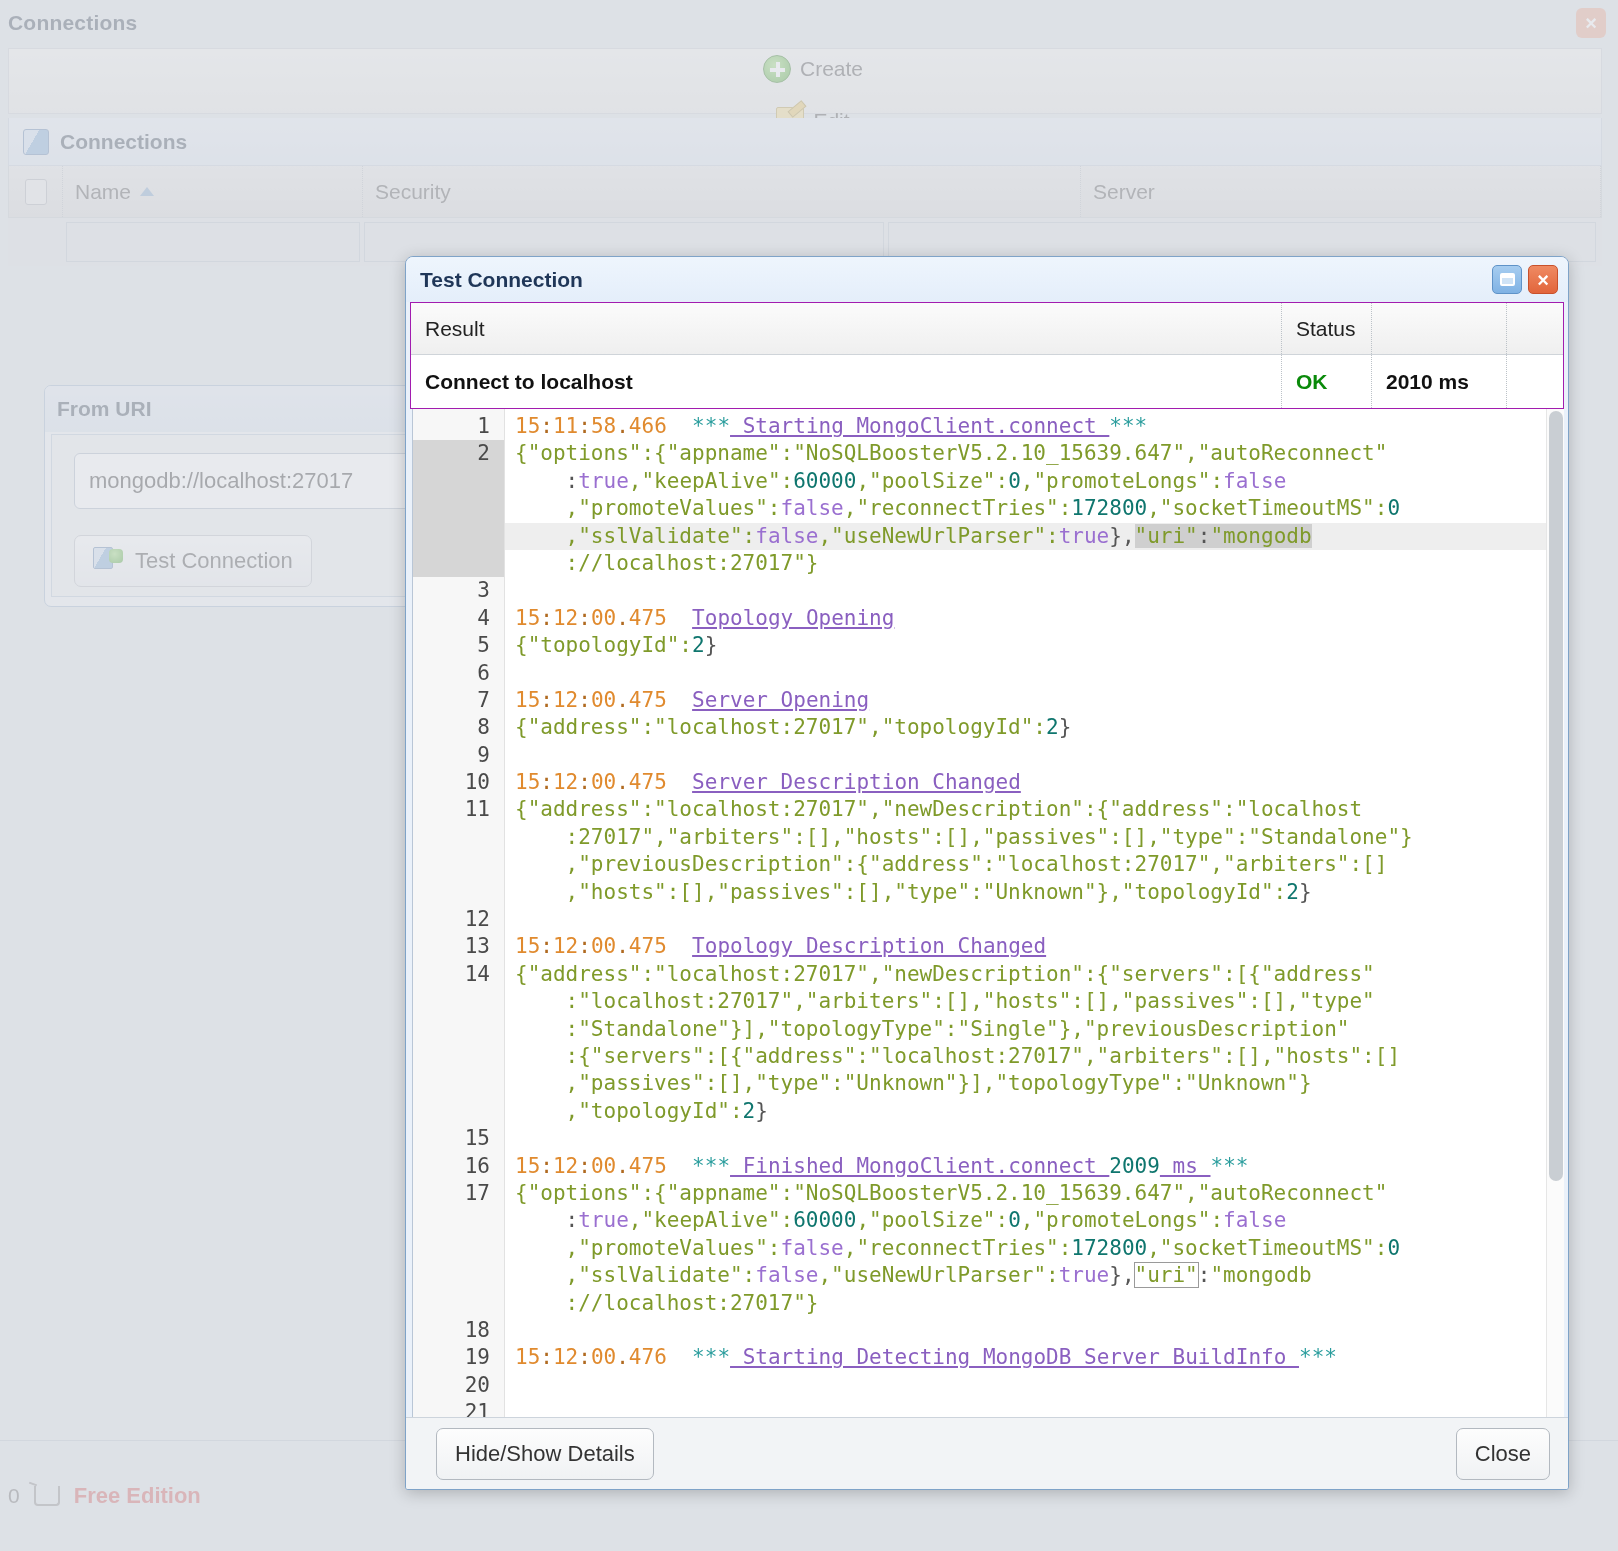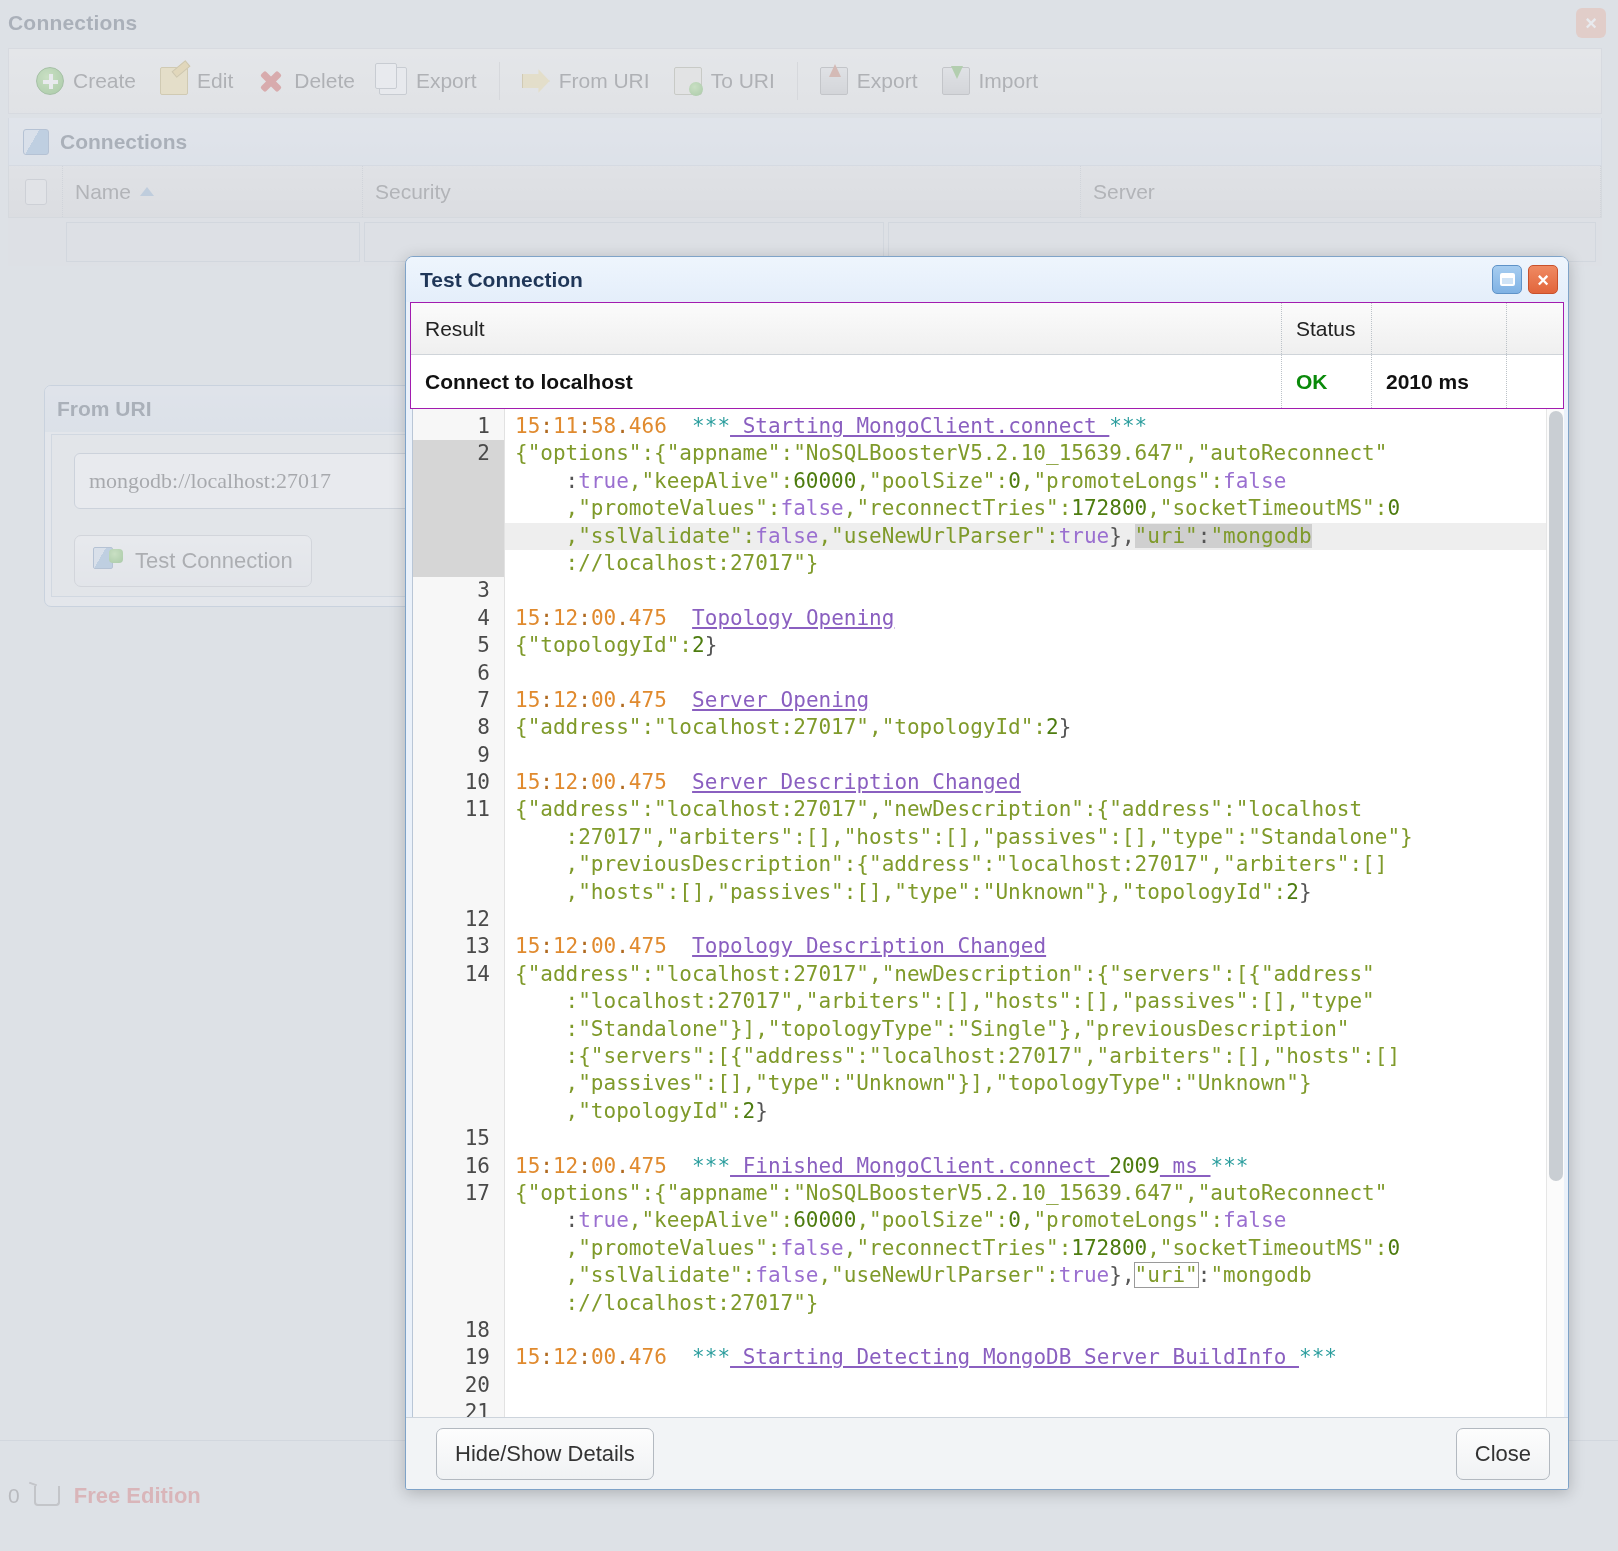--- a/index.html
+++ b/index.html
@@ -34,22 +34,23 @@
     display: flex; align-items: center; justify-content: center;
     color: #fff; font-size: 20px; font-weight: bold; line-height: 1;
     cursor: pointer;
   }
 
   
   #toolbar {
     position: absolute; left: 8px; top: 48px; width: 1594px; height: 66px;
     background: linear-gradient(#f2f2f0, #e7e7e4);
     border: 1px solid #c8cdd3;
-    display: flex; align-items: center; gap: 2px;
+    display: flex; align-items: center; gap: 12px;
     padding-left: 16px;
+    flex-direction: column;
   }
   .tb-btn {
     display: flex; align-items: center; gap: 9px;
     padding: 6px 11px; border-radius: 3px; cursor: pointer;
   }
   .tb-label { font-size: 21px; color: #4b4b4b; }
   .tb-sep { width: 1px; height: 38px; background: #c6c6c6; margin: 0 9px; }
   .tb-ico { width: 28px; height: 28px; position: relative; flex: none; }
 
   
@@ -184,21 +185,21 @@
   }
   #from-uri-body {
     margin: 2px 6px 6px 6px; height: 163px;
     border: 1px solid #b8c6d6; background: #eceef0;
     padding: 18px 22px;
   }
   #uri-input {
     width: 100%; height: 56px;
     border: 1px solid #a8b4c2; border-radius: 6px;
     background: #fff; font-size: 22px; color: #333;
-    padding: 0 14px; font-family: Liberation Serif, serif;
+    padding: 0 14px; font-family: Liberation Sans, sans-serif;
   }
   #test-connection-btn {
     margin-top: 26px; height: 52px; padding: 0 18px;
     border: 1px solid #b9bdc2; border-radius: 7px;
     background: linear-gradient(#fcfcfc,#eceef0);
     display: inline-flex; align-items: center; gap: 12px;
     font-size: 22px; color: #444; cursor: pointer;
   }
   .ic-testconn { width: 30px; height: 28px; position: relative; }
   .ic-testconn::before {
@@ -281,21 +282,21 @@
   }
   #code .row { height: 27.4px; padding-left: 10px; }
   #code .row.hl { background: #eeeeee; }
   .t-time { color: #e08a2e; }
   .t-colon { color: #b06a20; }
   .t-star { color: #2a9d9d; }
   .t-evt  { color: #8a5fc0; text-decoration: underline; }
   .t-key  { color: #7f9a2a; }
   .t-val  { color: #7f9a2a; }
   .t-bool { color: #9a6fd0; }
-  .t-num  { color: #4d7c0f; }
+  .t-num  { color: #0f766e; }
   .t-punc { color: #555; }
   .sel    { background: #cfcfcf; }
   .boxed  { outline: 1px solid #9a9a9a; outline-offset: 0px; }
 
   #log-scrollbar {
     position: absolute; right: 0; top: 0; width: 18px; height: 100%;
     background: #fbfbfb; border-left: 1px solid #e6e6e6;
   }
   #log-scroll-thumb {
     position: absolute; left: 2px; top: 2px; width: 14px; height: 770px;

